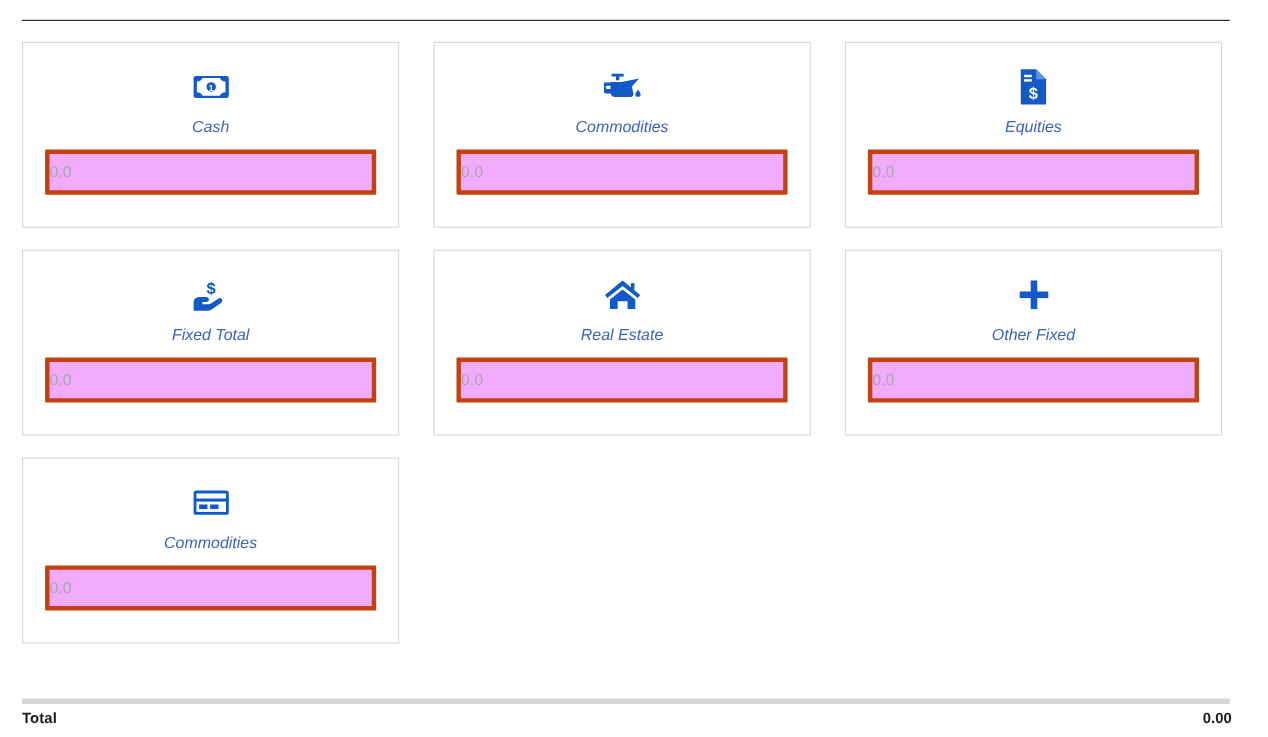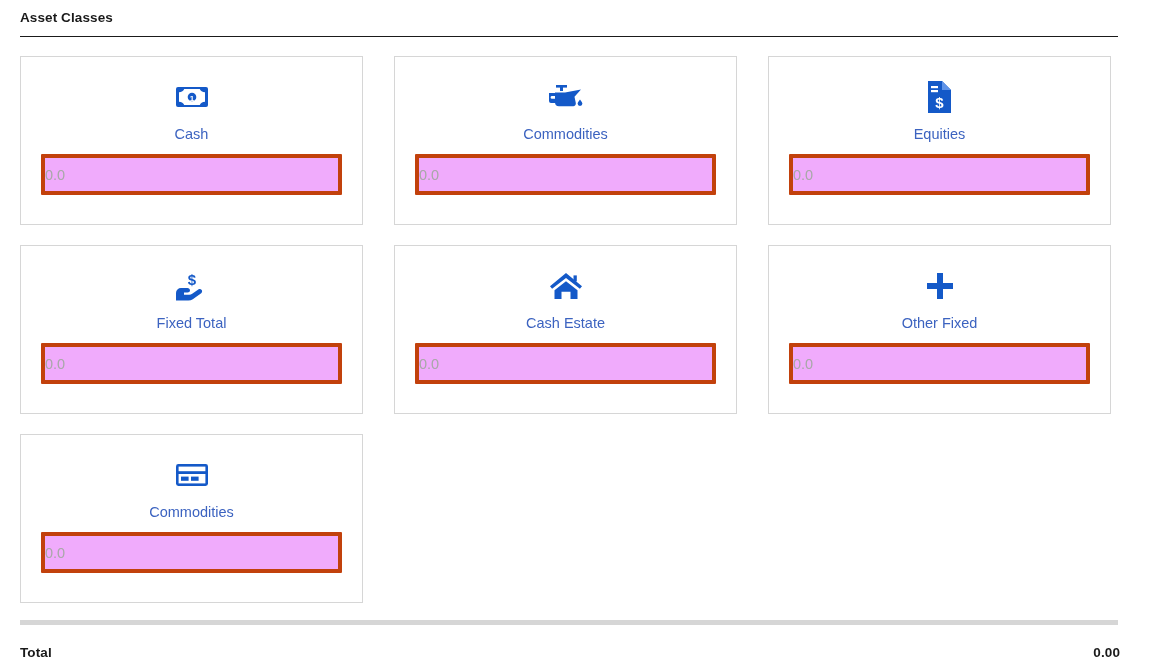--- a/index.html
+++ b/index.html
@@ -70,20 +70,21 @@
     display: block;
   }
 
   .card-label {
     margin-top: 10px;
     font-size: 14.5px;
     color: #3c63c0;
     line-height: 18px;
     text-align: center;
     white-space: nowrap;
+    font-style: italic;
   }
 
   .card-input {
     box-sizing: border-box;
     margin-top: 11px;
     width: 301px;
     height: 41px;
     border: 4px solid #c2410c;
     border-radius: 1px;
     background: #f0abfc;
@@ -108,38 +109,37 @@
   .footer-rule {
     height: 5px;
     background: #d6d6d6;
     width: 1098px;
   }
   .total-row {
     display: flex;
     justify-content: space-between;
     align-items: flex-end;
     width: 1100px;
-    padding-top: 20px;
+    padding-top: 5px;
     padding-bottom: 10px;
   }
   .total-label,
   .total-value {
     font-size: 13.5px;
     font-weight: bold;
     color: #1a1a1a;
     letter-spacing: .1px;
   }
 </style>
 </head>
 <body>
 
 <div class="page">
 
   <div class="section-header">
-    <div class="section-title">Asset Classes</div>
     <div class="title-rule"></div>
   </div>
 
   <div class="cards-grid">
 
     <div class="asset-card">
       <div class="card-icon">
         <svg width="34" height="24" viewBox="0 0 34 24" aria-hidden="true">
           <rect x="1" y="2" width="32" height="20" rx="2" fill="#1459c8"></rect>
           <path d="M4 7.2c2.6 0 4.6-1.6 5.2-3.2h15.6c.6 1.6 2.6 3.2 5.2 3.2v9.6c-2.6 0-4.6 1.6-5.2 3.2H9.2C8.6 18.4 6.6 16.8 4 16.8z" fill="#ffffff"></path>
@@ -191,21 +191,21 @@
     </div>
 
     <div class="asset-card">
       <div class="card-icon">
         <svg width="34" height="30" viewBox="0 0 34 30" aria-hidden="true">
           <path d="M17 2L1 15.2l2.1 2.6L17 7l13.9 10.8 2.1-2.6z" fill="#1459c8"></path>
           <rect x="24.5" y="4.4" width="3.3" height="6" fill="#1459c8"></rect>
           <path d="M17 10.2L5.5 19.2V28h7v-7.2h9V28h7v-8.8z" fill="#1459c8"></path>
         </svg>
       </div>
-      <div class="card-label">Cash Estate</div>
+      <div class="card-label">Real Estate</div>
       <input class="card-input" type="text" placeholder="0.0" style="">
     </div>
 
     <div class="asset-card">
       <div class="card-icon">
         <svg width="30" height="30" viewBox="0 0 30 30" aria-hidden="true">
           <rect x="12" y="2" width="6" height="26" fill="#1459c8"></rect>
           <rect x="2" y="12" width="26" height="6" fill="#1459c8"></rect>
         </svg>
       </div>

